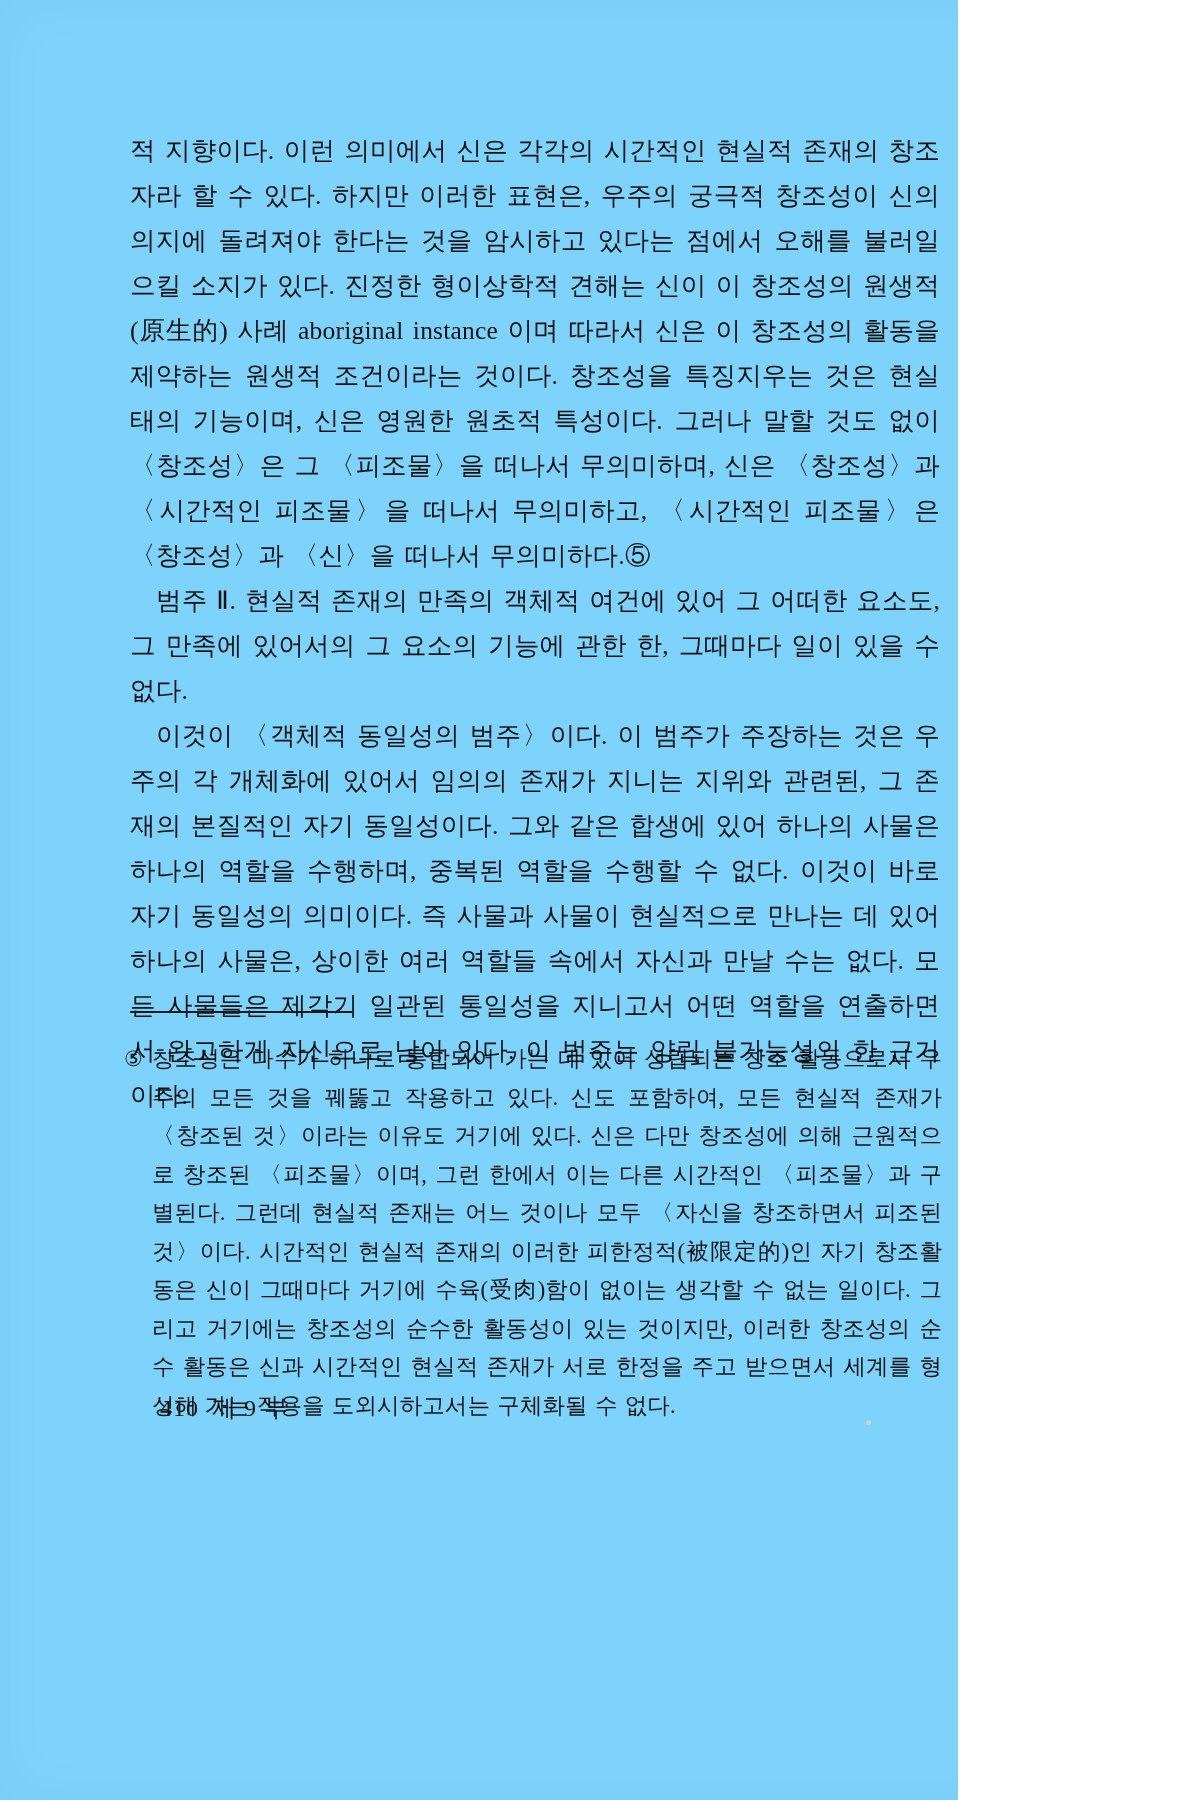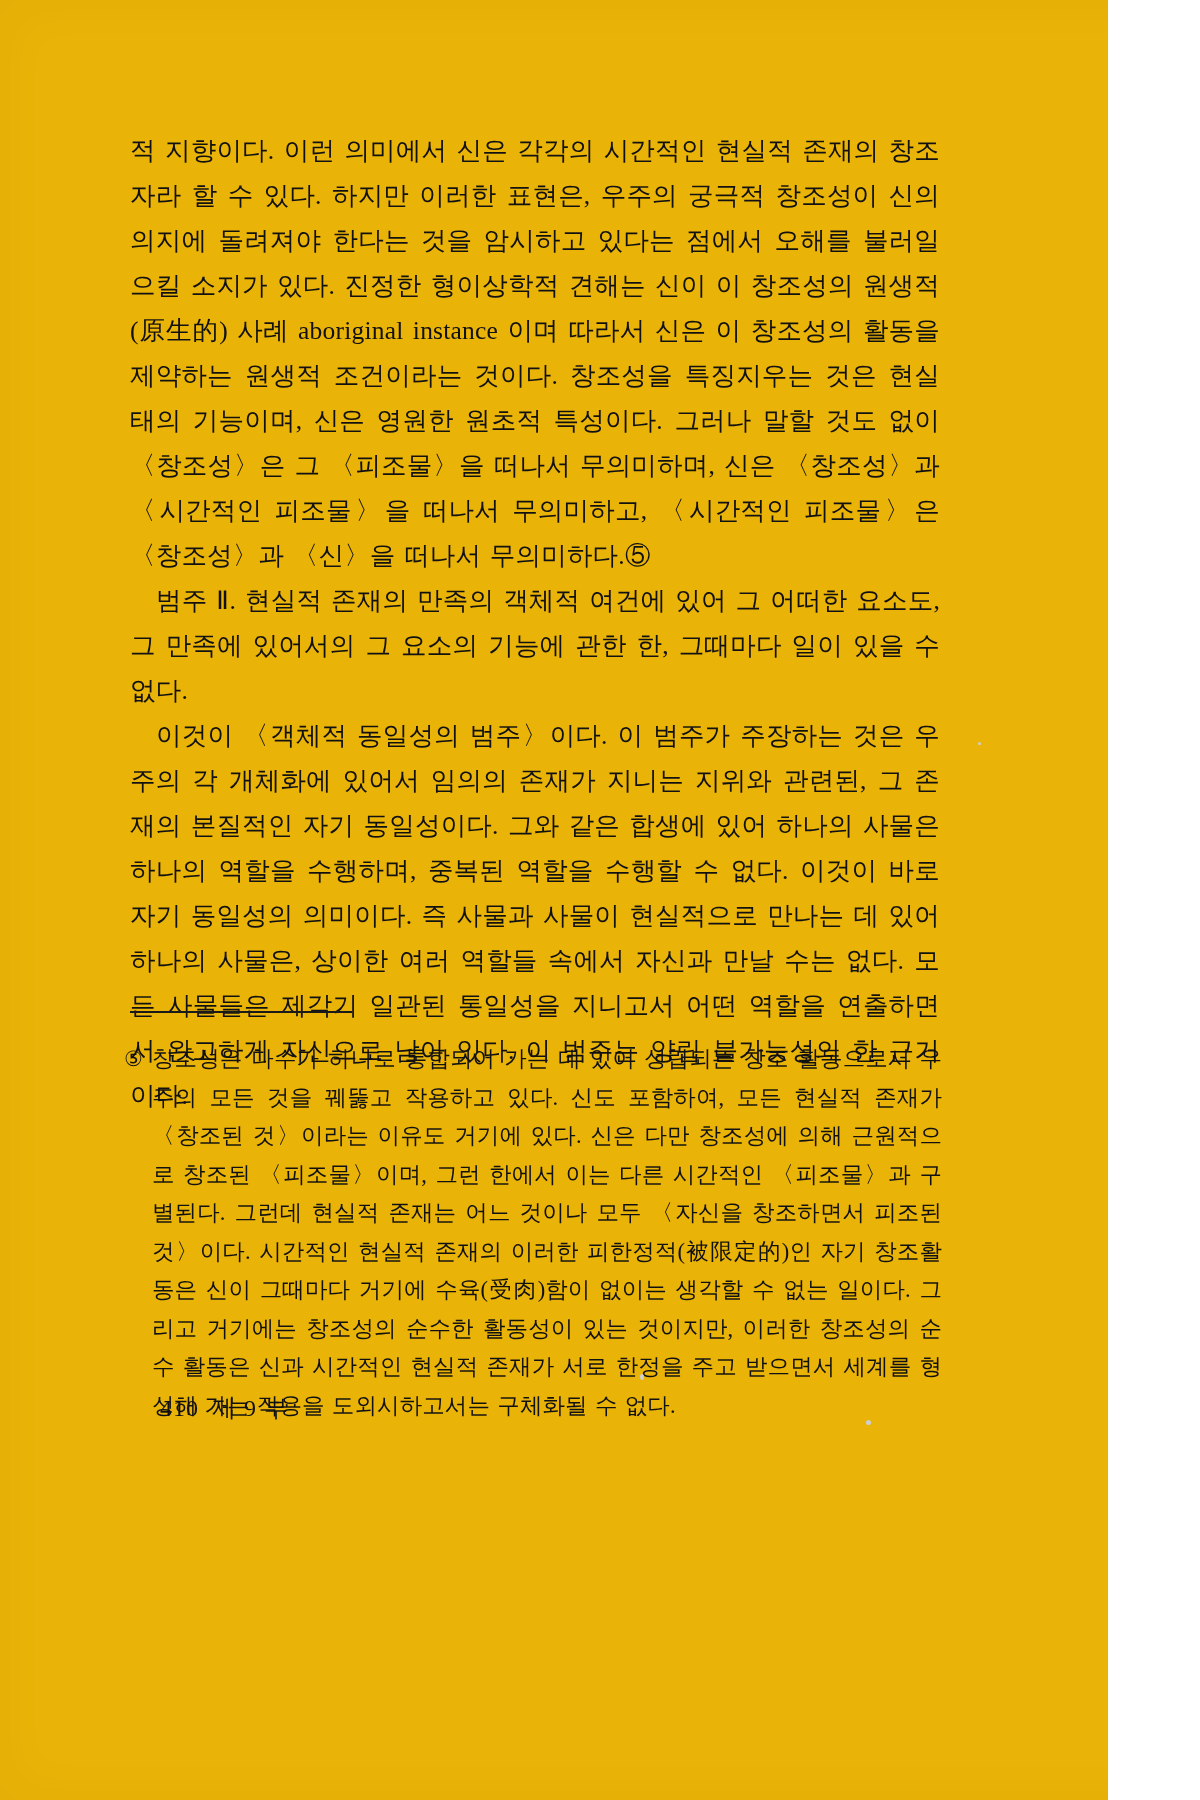--- a/index.html
+++ b/index.html
@@ -8,23 +8,23 @@
     background: #ffffff;
   }
   body {
     width: 1200px;
     height: 1800px;
     font-family: "Liberation Serif", serif;
     color: #111111;
   }
   .page {
     position: relative;
-    width: 1108px;
+    width: 958px;
     height: 1800px;
-    background: #eab308;
+    background: #7dd3fc;
     overflow: hidden;
   }
   .content {
     position: absolute;
     left: 130px;
     top: 128px;
     width: 810px;
   }
   .body-par {
     font-size: 25.5px;

